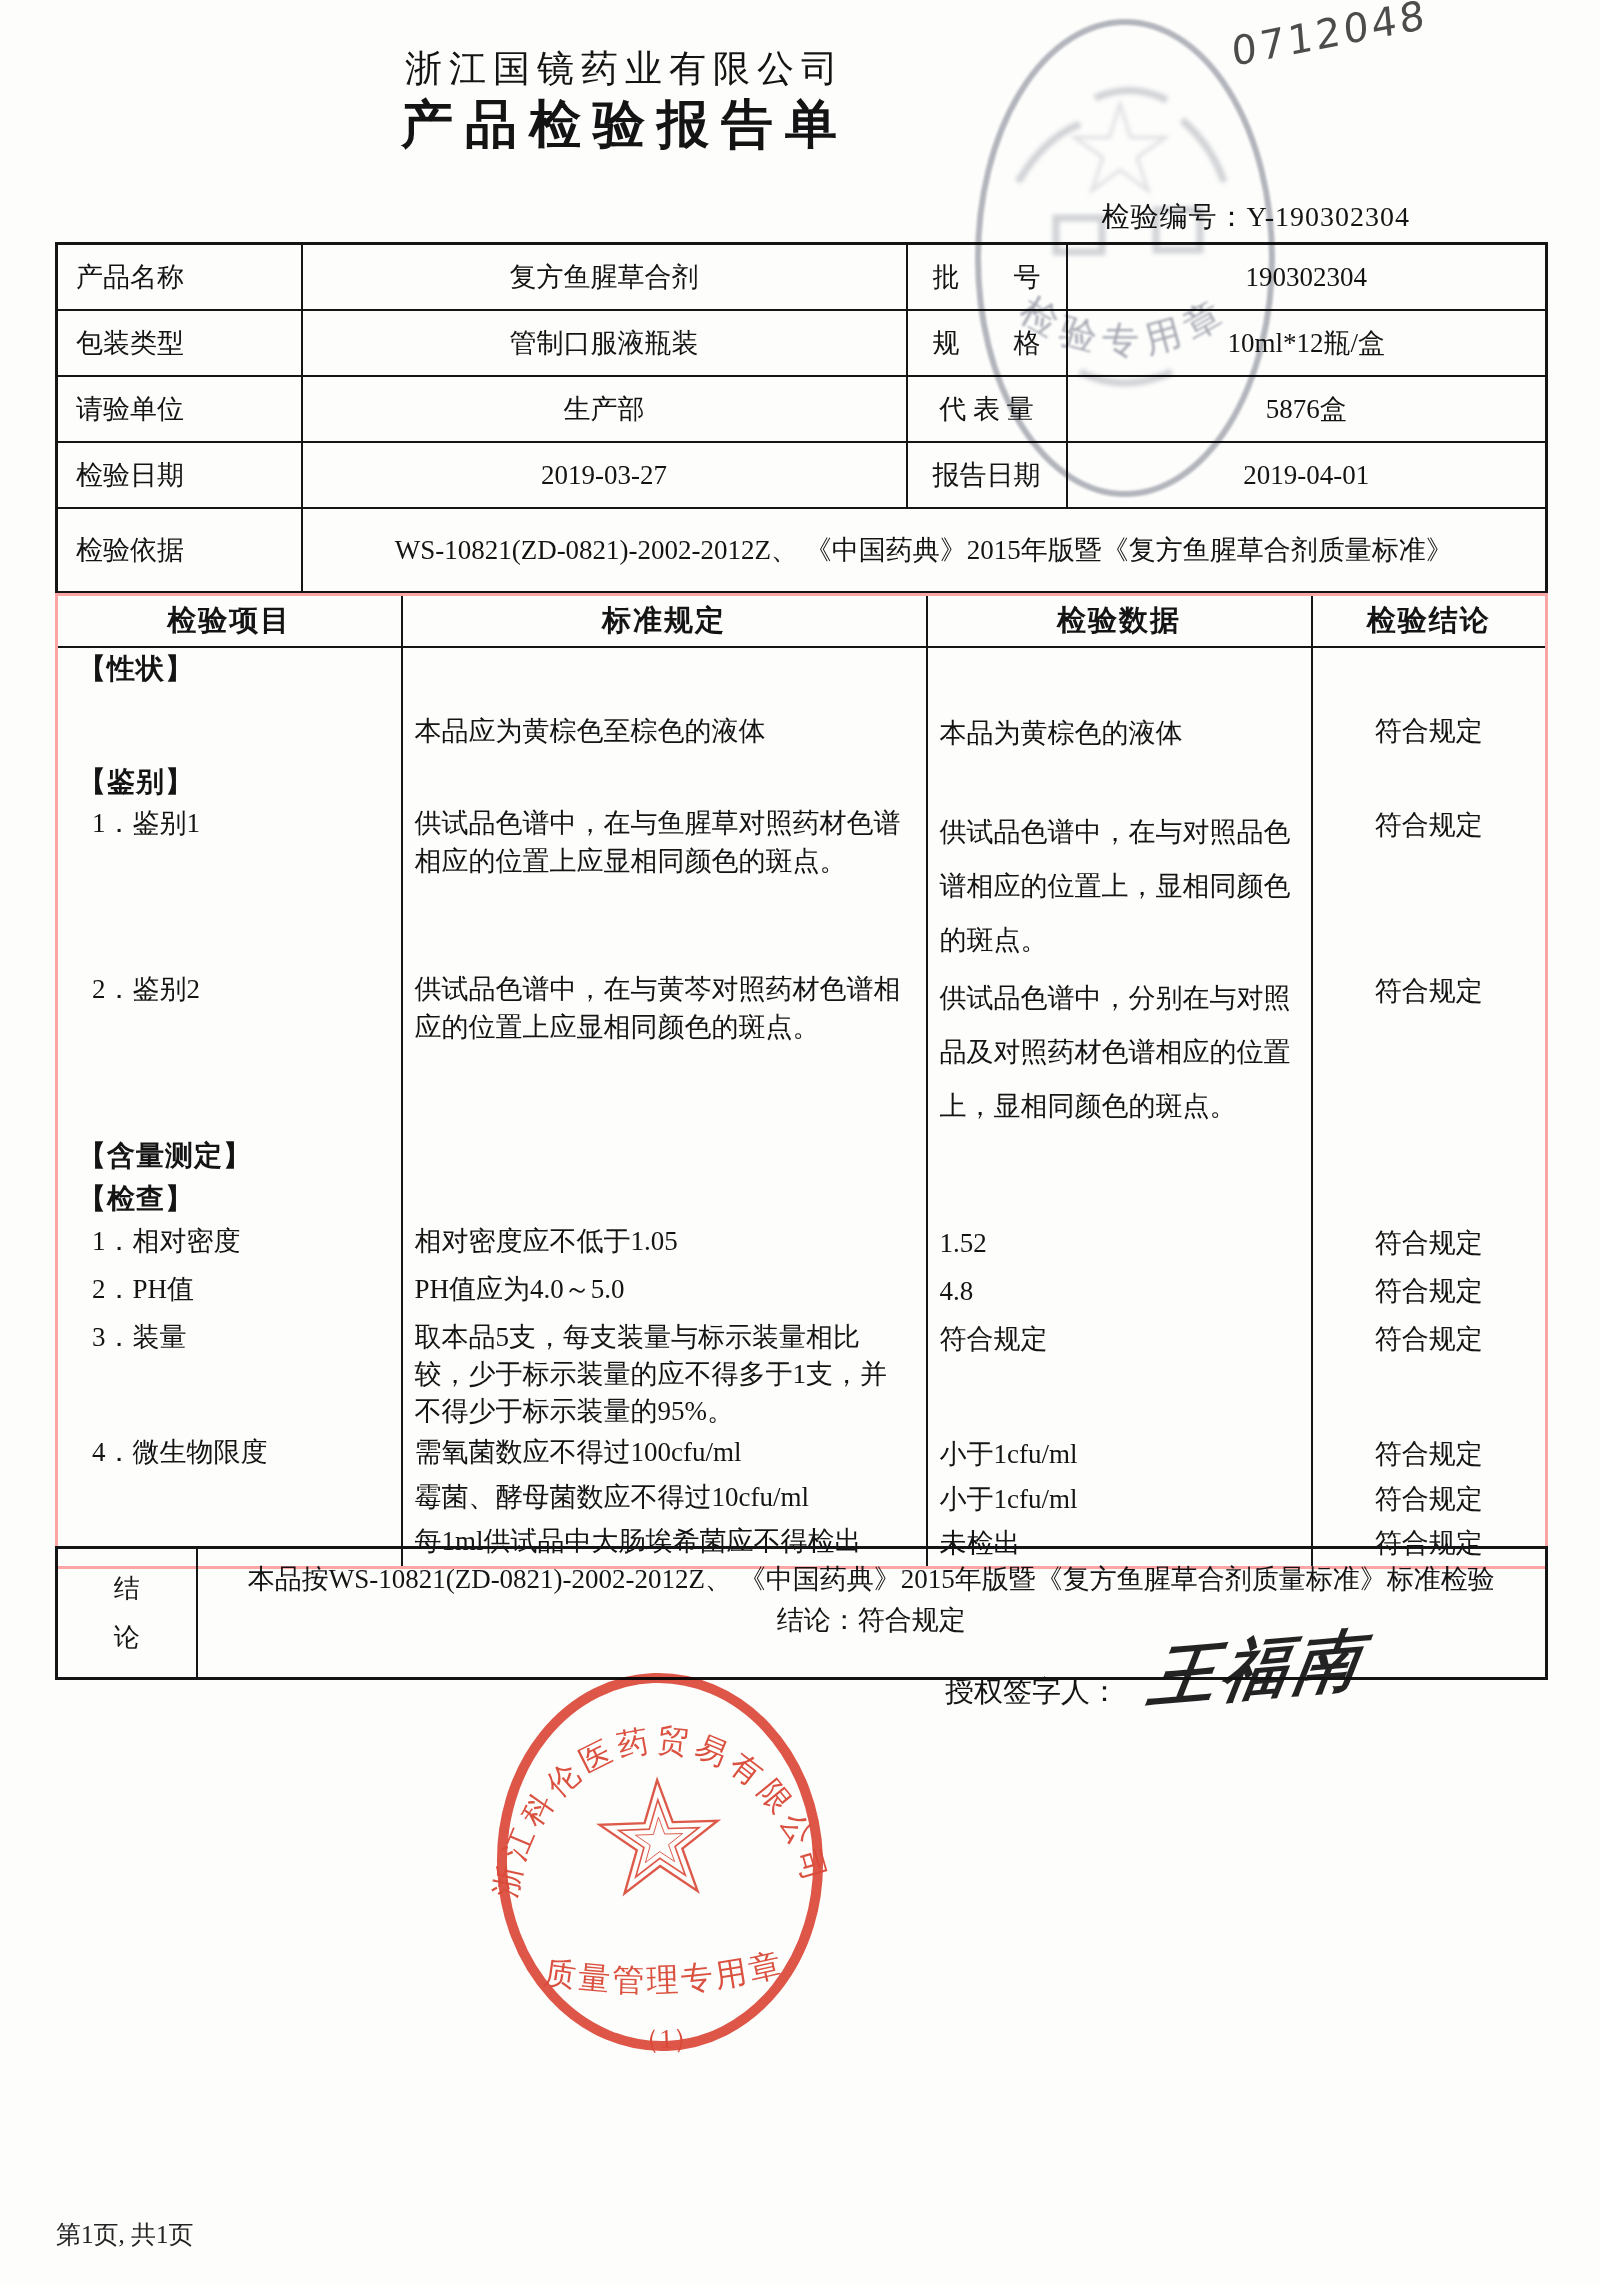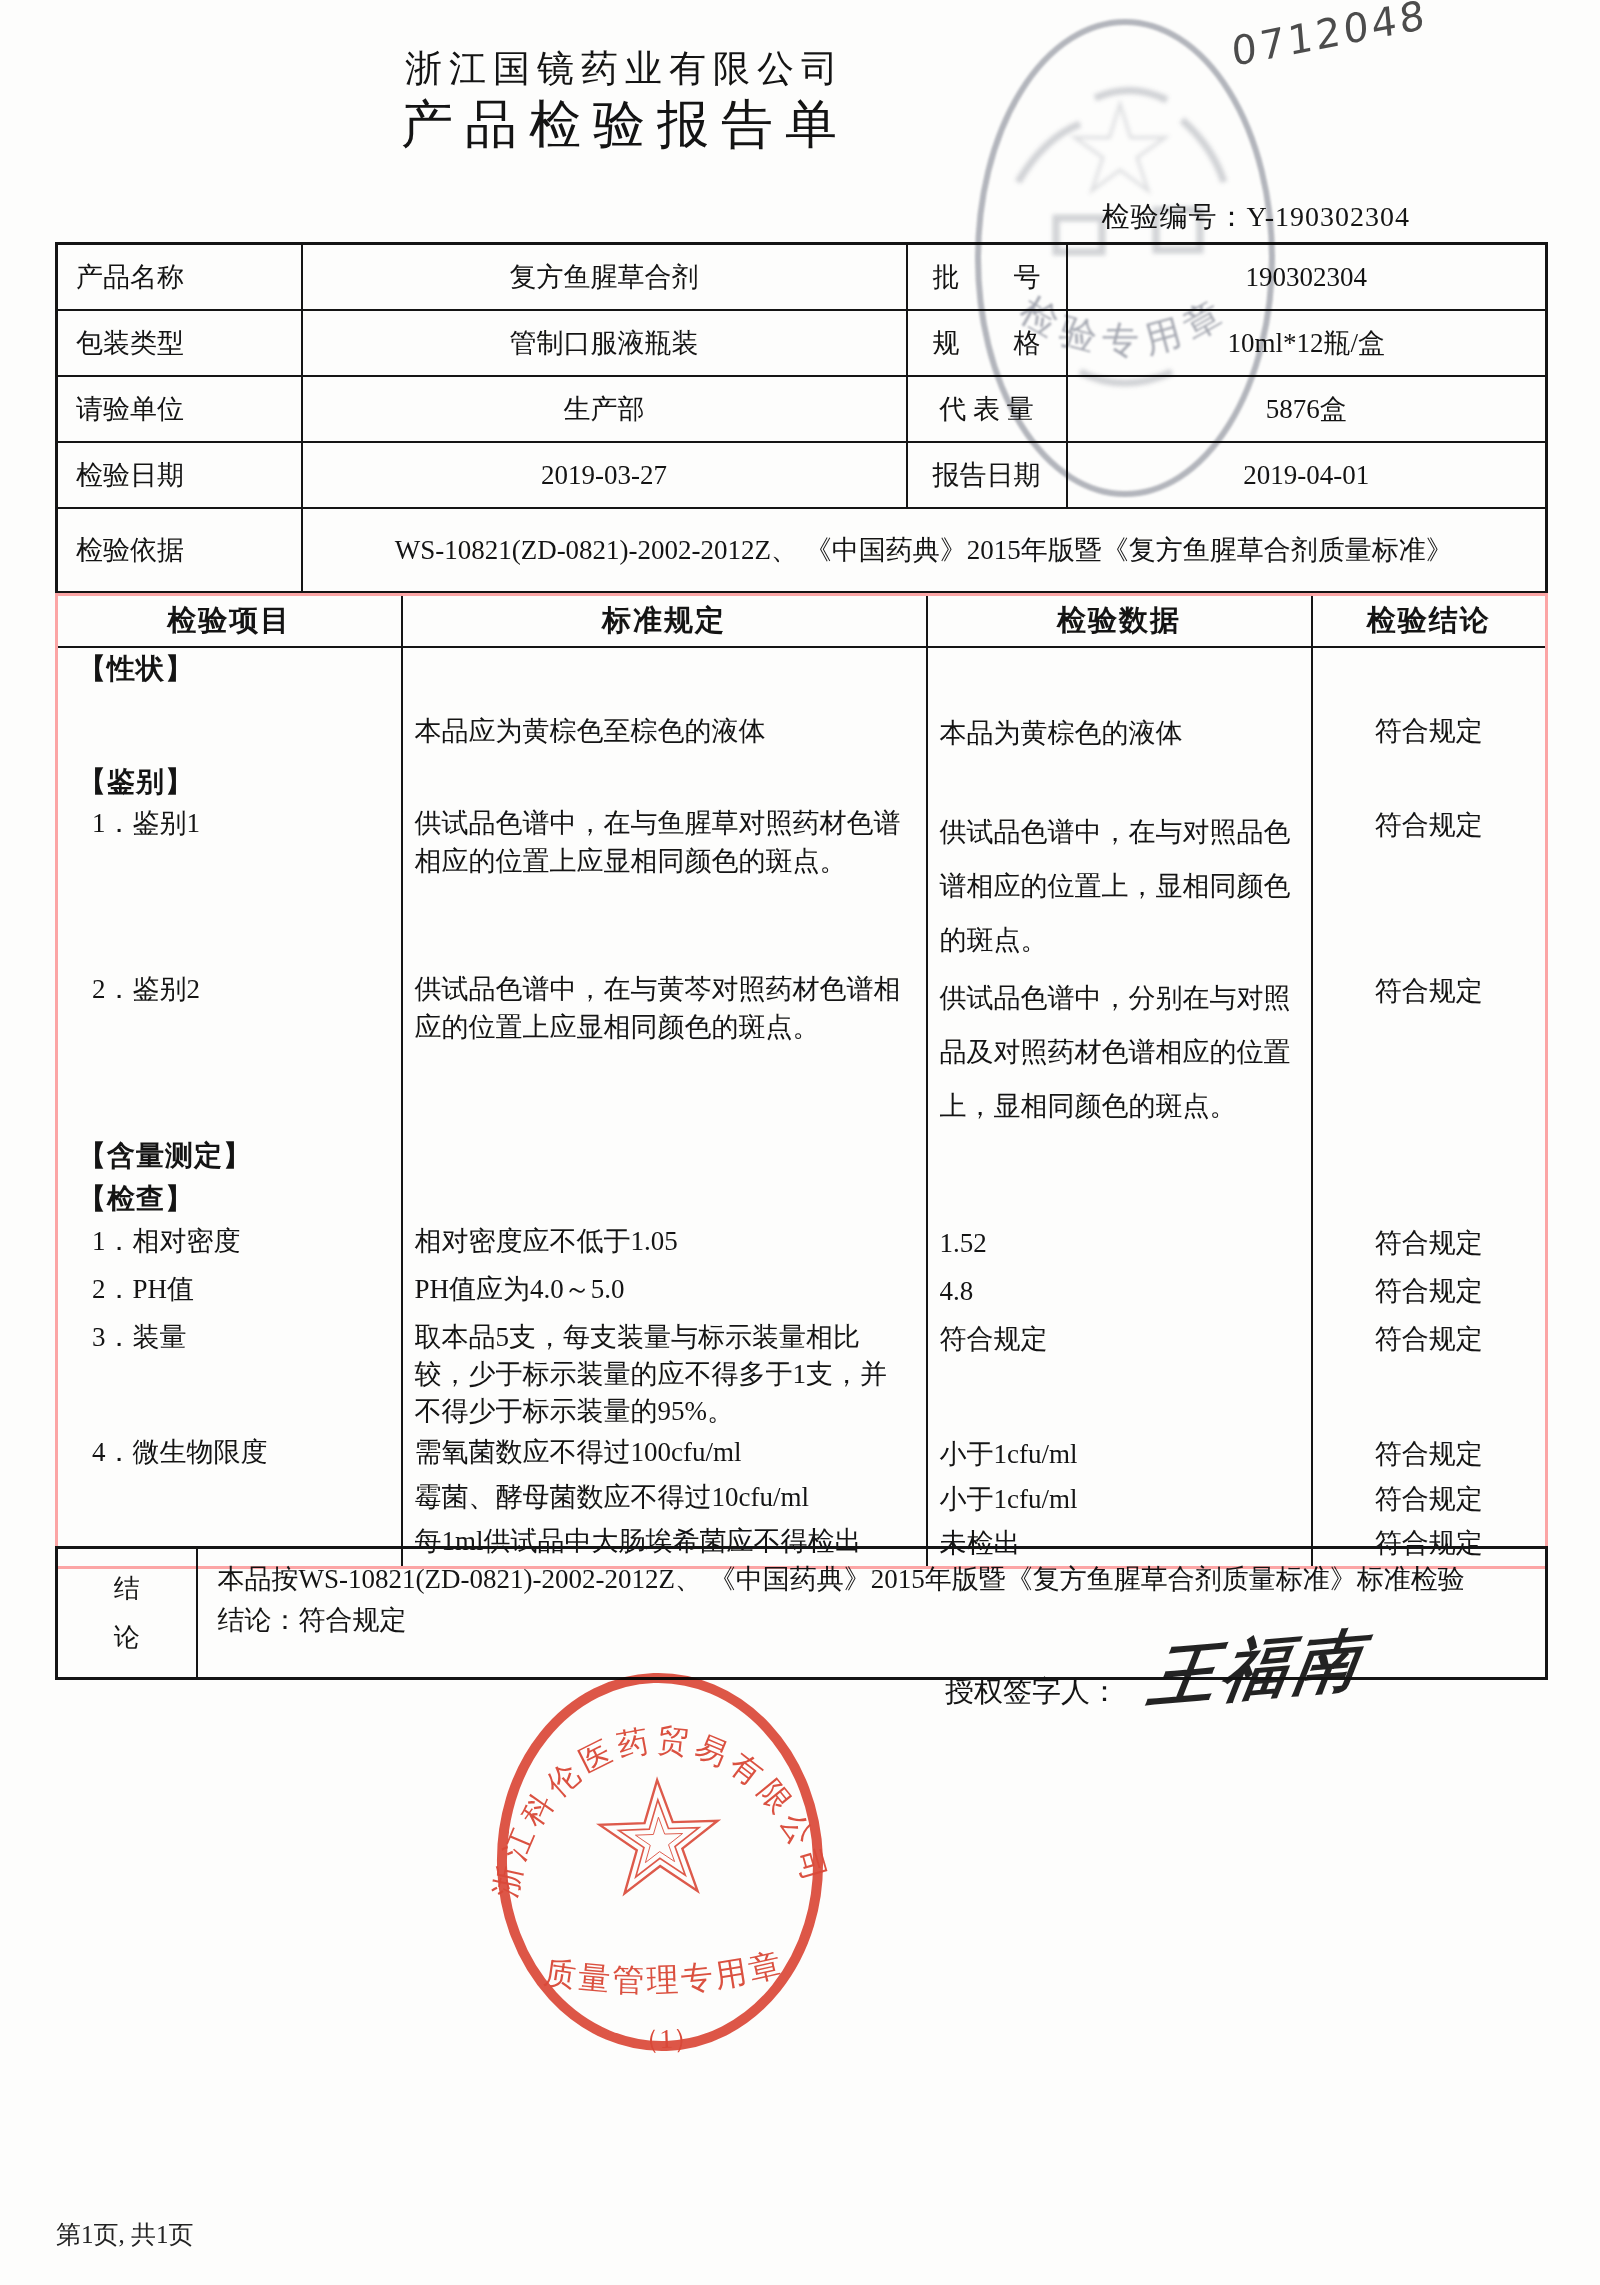--- a/index.html
+++ b/index.html
@@ -12,21 +12,21 @@
     position:absolute; top:10px; left:1230px; font-size:40px; color:#2e2e2e;
     font-family:"DejaVu Sans",sans-serif; transform:rotate(-11deg) skewX(-6deg);
     letter-spacing:3px; opacity:.85;
   }
   .company-title{
     position:absolute; top:44px; left:0; width:1250px; text-align:center;
     font-size:37px; letter-spacing:7px;
   }
   .report-title{
     position:absolute; top:90px; left:0; width:1250px; text-align:center;
-    font-size:52px; font-weight:normal; letter-spacing:12px;
+    font-size:52px; font-weight:bold; letter-spacing:12px;
   }
   .report-no{
     position:absolute; top:198px; right:190px; font-size:28px; letter-spacing:1px;
   }
   table{border-collapse:collapse; table-layout:fixed;}
   .info-table{
     position:absolute; top:242px; left:55px; width:1490px;
     border:3px solid #151515;
   }
   .info-table td{
@@ -60,21 +60,21 @@
   .concl-table{
     position:absolute; top:1546px; left:55px; width:1490px;
     border:3px solid #151515;
   }
   .concl-table td{border:2px solid #151515; font-size:27px;}
   .concl-label-cell{text-align:center;}
   .concl-label{
     width:36px; margin:0 auto; word-break:break-all; font-size:26px; line-height:1.9;
     letter-spacing:0;
   }
-  .concl-body{padding:10px 20px 14px 20px; line-height:1.5; vertical-align:top;}
+  .concl-body{padding:10px 20px 14px 20px; line-height:1.5; vertical-align:top;text-align:center;}
   .concl-body p{margin:0;}
   .sig-label{position:absolute; top:1672px; left:945px; font-size:29px;}
   .sig-name{
     position:absolute; top:1624px; left:1150px; font-size:66px; color:#111;
     font-family:"DejaVu Serif",serif; font-style:italic; font-weight:bold;
     transform:rotate(-5deg) skewX(-14deg); letter-spacing:6px; opacity:.92;
   }
   .gray-stamp{position:absolute; top:12px; left:960px; mix-blend-mode:multiply; opacity:.85;}
   .red-stamp{position:absolute; top:1652px; left:462px; mix-blend-mode:multiply; opacity:.93;}
   .footer{position:absolute; top:2218px; left:56px; font-size:25px; color:#222;}

